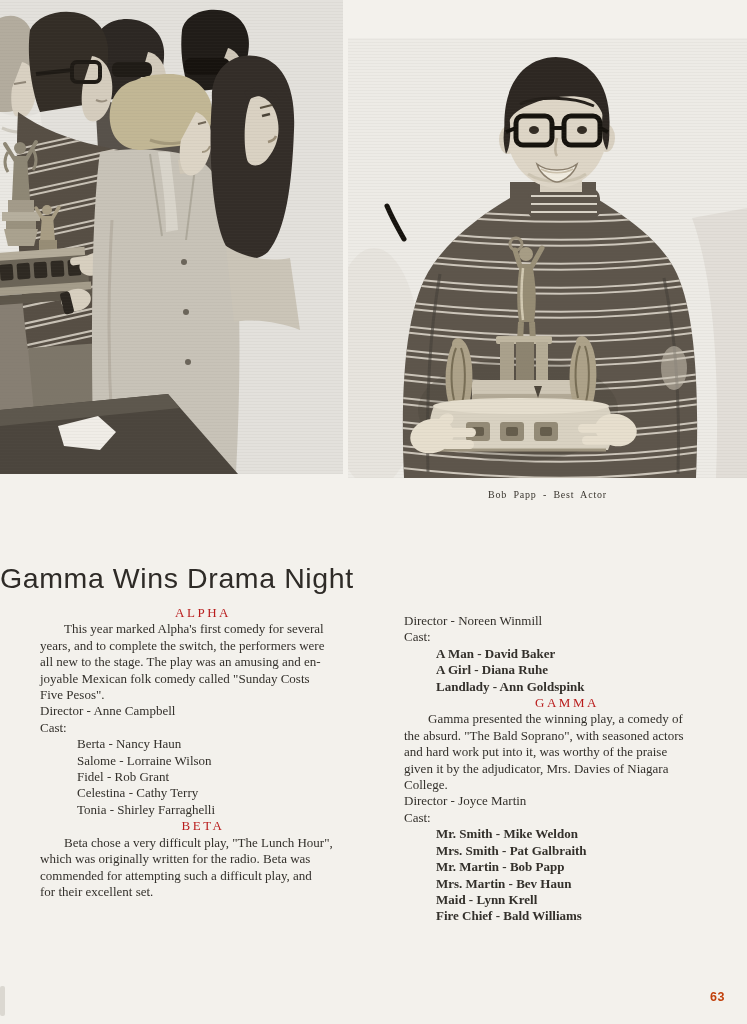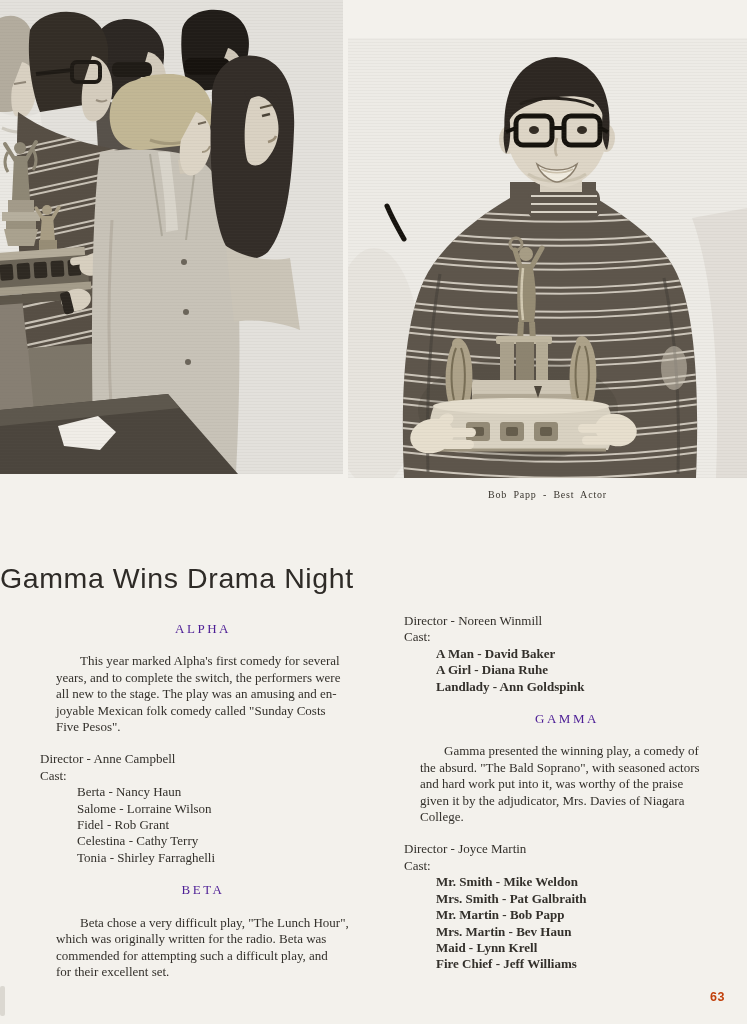--- a/index.html
+++ b/index.html
@@ -12,25 +12,25 @@
   .photo-left{left:0;top:0;width:343px;height:474px;}
   .photo-right{left:348px;top:38px;width:399px;height:440px;}
   .caption{position:absolute;left:348px;top:489px;width:399px;text-align:center;
         font-size:10px;letter-spacing:0.8px;word-spacing:3px;color:#3a362f;}
   .title{position:absolute;left:0;top:562px;width:732px;margin:0;
         font-family:"Liberation Sans", sans-serif;font-weight:400;font-size:28.5px;
         letter-spacing:0.6px;color:#2e2b27;}
   .col{position:absolute;top:605px;width:326px;font-size:13px;line-height:16.4px;}
   .col-left{left:40px;}
   .col-right{left:404px;padding-top:8px;}
-  .col h2{margin:16px;font-size:13px;font-weight:400;letter-spacing:2.5px;text-align:center;color:#4c1d95;}
+  .col h2{margin:0;font-size:13px;font-weight:400;letter-spacing:2.5px;text-align:center;color:#b91c1c;}
   .h-alpha{margin:2px 0 21px;}
   .h-beta{margin:31px 0 16px;}
   .h-gamma{margin:33px 0 15px;}
-  .para{margin:16px;text-indent:24px;white-space:pre;}
+  .para{margin:0;text-indent:24px;white-space:pre;}
   .line{white-space:pre;}
   .cast{padding-left:37px;}
   .col-right .cast{padding-left:32px;font-weight:bold;}
   .page-number{position:absolute;top:990px;right:22px;font-family:"Liberation Sans", sans-serif;
         font-weight:700;font-size:12.5px;color:#c2410c;letter-spacing:0.5px;}
   .scan-mark{position:absolute;left:0;top:986px;width:5px;height:30px;background:#dbd8d1;border-radius:2px;}
 </style>
 </head>
 <body>
 
@@ -302,19 +302,19 @@
 given it by the adjudicator, Mrs. Davies of Niagara
 College.</p>
     <div class="line">Director - Joyce Martin</div>
     <div class="line">Cast:</div>
     <div class="cast">
       <div class="line">Mr. Smith - Mike Weldon</div>
       <div class="line">Mrs. Smith - Pat Galbraith</div>
       <div class="line">Mr. Martin - Bob Papp</div>
       <div class="line">Mrs. Martin - Bev Haun</div>
       <div class="line">Maid - Lynn Krell</div>
-      <div class="line">Fire Chief - Jeff Williams</div>
+      <div class="line">Fire Chief - Bald Williams</div>
     </div>
   </div>
 
   <div class="page-number">63</div>
   <div class="scan-mark"></div>
 </div>
 
 </body></html>

